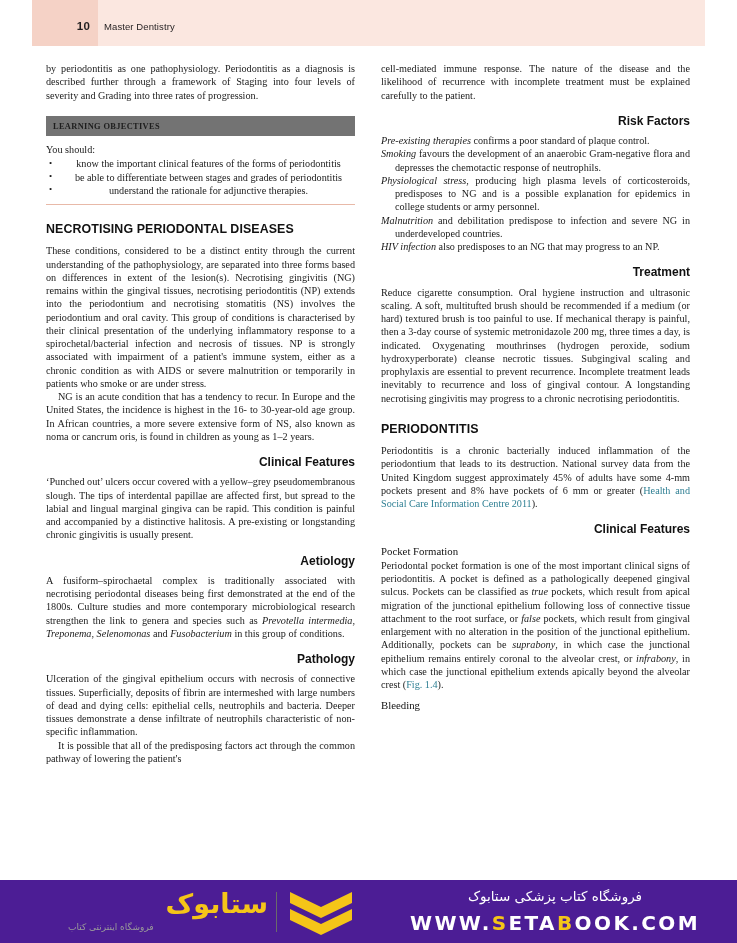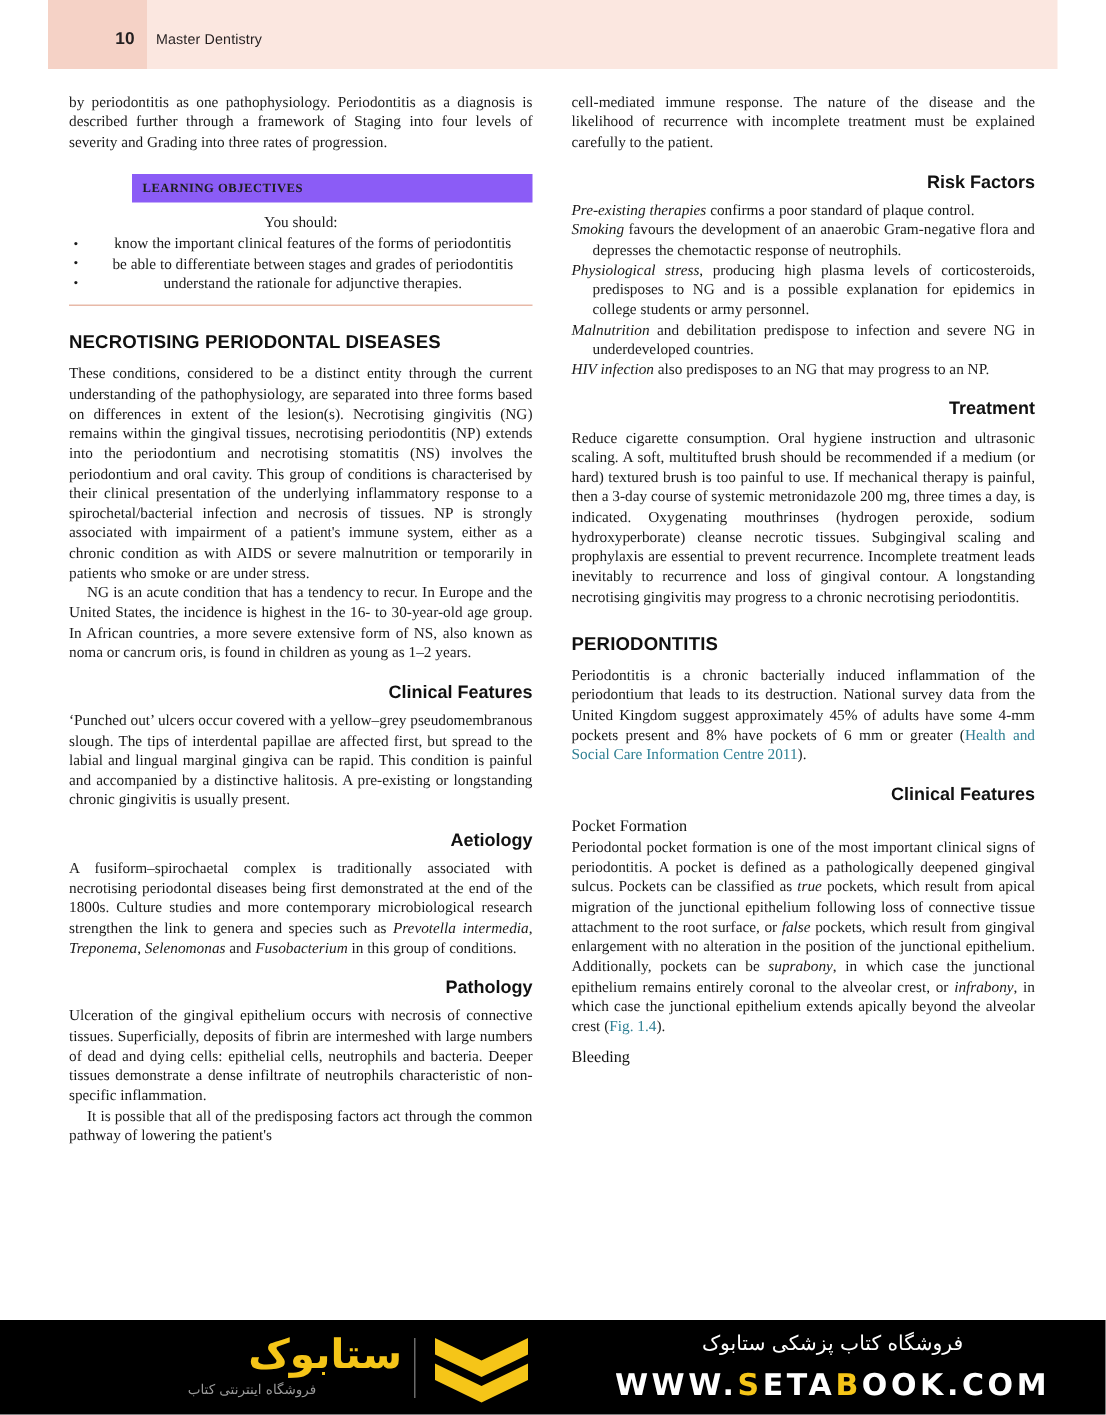--- a/index.html
+++ b/index.html
@@ -110,36 +110,35 @@
   em, i { font-style: italic; }
   .cite { color: #2e7f93; }
 
   
   .lo-box {
     margin-top: 14px;
     border-bottom: 1.6px solid #e8b9a8;
     padding-bottom: 7px;
   }
   .lo-bar {
-    background: #8b5cf6;
+    background: #737373;
     padding: 3px 6px 3px 7px;
-    margin-left: 42px;
   }
   .lo-bar-label {
     font-family: "Liberation Serif", serif;
     font-size: 8.4px;
     font-weight: 700;
     letter-spacing: .35px;
     color: #1d1d1d;
   }
   .lo-lead {
     margin-top: 7px;
     font-size: 10.2px;
     line-height: 13.25px;
-    text-align: center;
+    text-align: left;
   }
   ul.lo-list {
     margin: 1px 0 0 0;
     padding: 0;
     list-style: none;
   }
   ul.lo-list li {
     position: relative;
     padding-left: 16px;
     font-size: 10.2px;
@@ -167,21 +166,21 @@
     font-size: 10.2px;
     line-height: 13.25px;
   }
 
   
   #footer {
     position: absolute;
     left: 0; top: 880px;
     width: 737px;
     height: 63px;
-    background: #000000;
+    background: #4c1d95;
   }
   .fa-logo {
     position: absolute;
     left: 68px; top: 8px;
     width: 250px;
     height: 48px;
   }
   .fa-wordmark {
     position: absolute;
     left: 0; top: 2px;
@@ -193,21 +192,21 @@
     color: #cfcfcf;
     direction: rtl;
     line-height: 1;
     white-space: nowrap;
   }
   .fa-wordmark .hl { color: #f5c518; }
   .fa-sub {
     position: absolute;
     left: 0; top: 34px;
     width: 200px;
-    text-align: center;
+    text-align: left;
     font-family: "DejaVu Sans", sans-serif;
     font-size: 9px;
     color: #9a9a9a;
     direction: rtl;
     white-space: nowrap;
   }
   .fa-divider {
     position: absolute;
     left: 208px; top: 4px;
     width: 1px; height: 40px;

